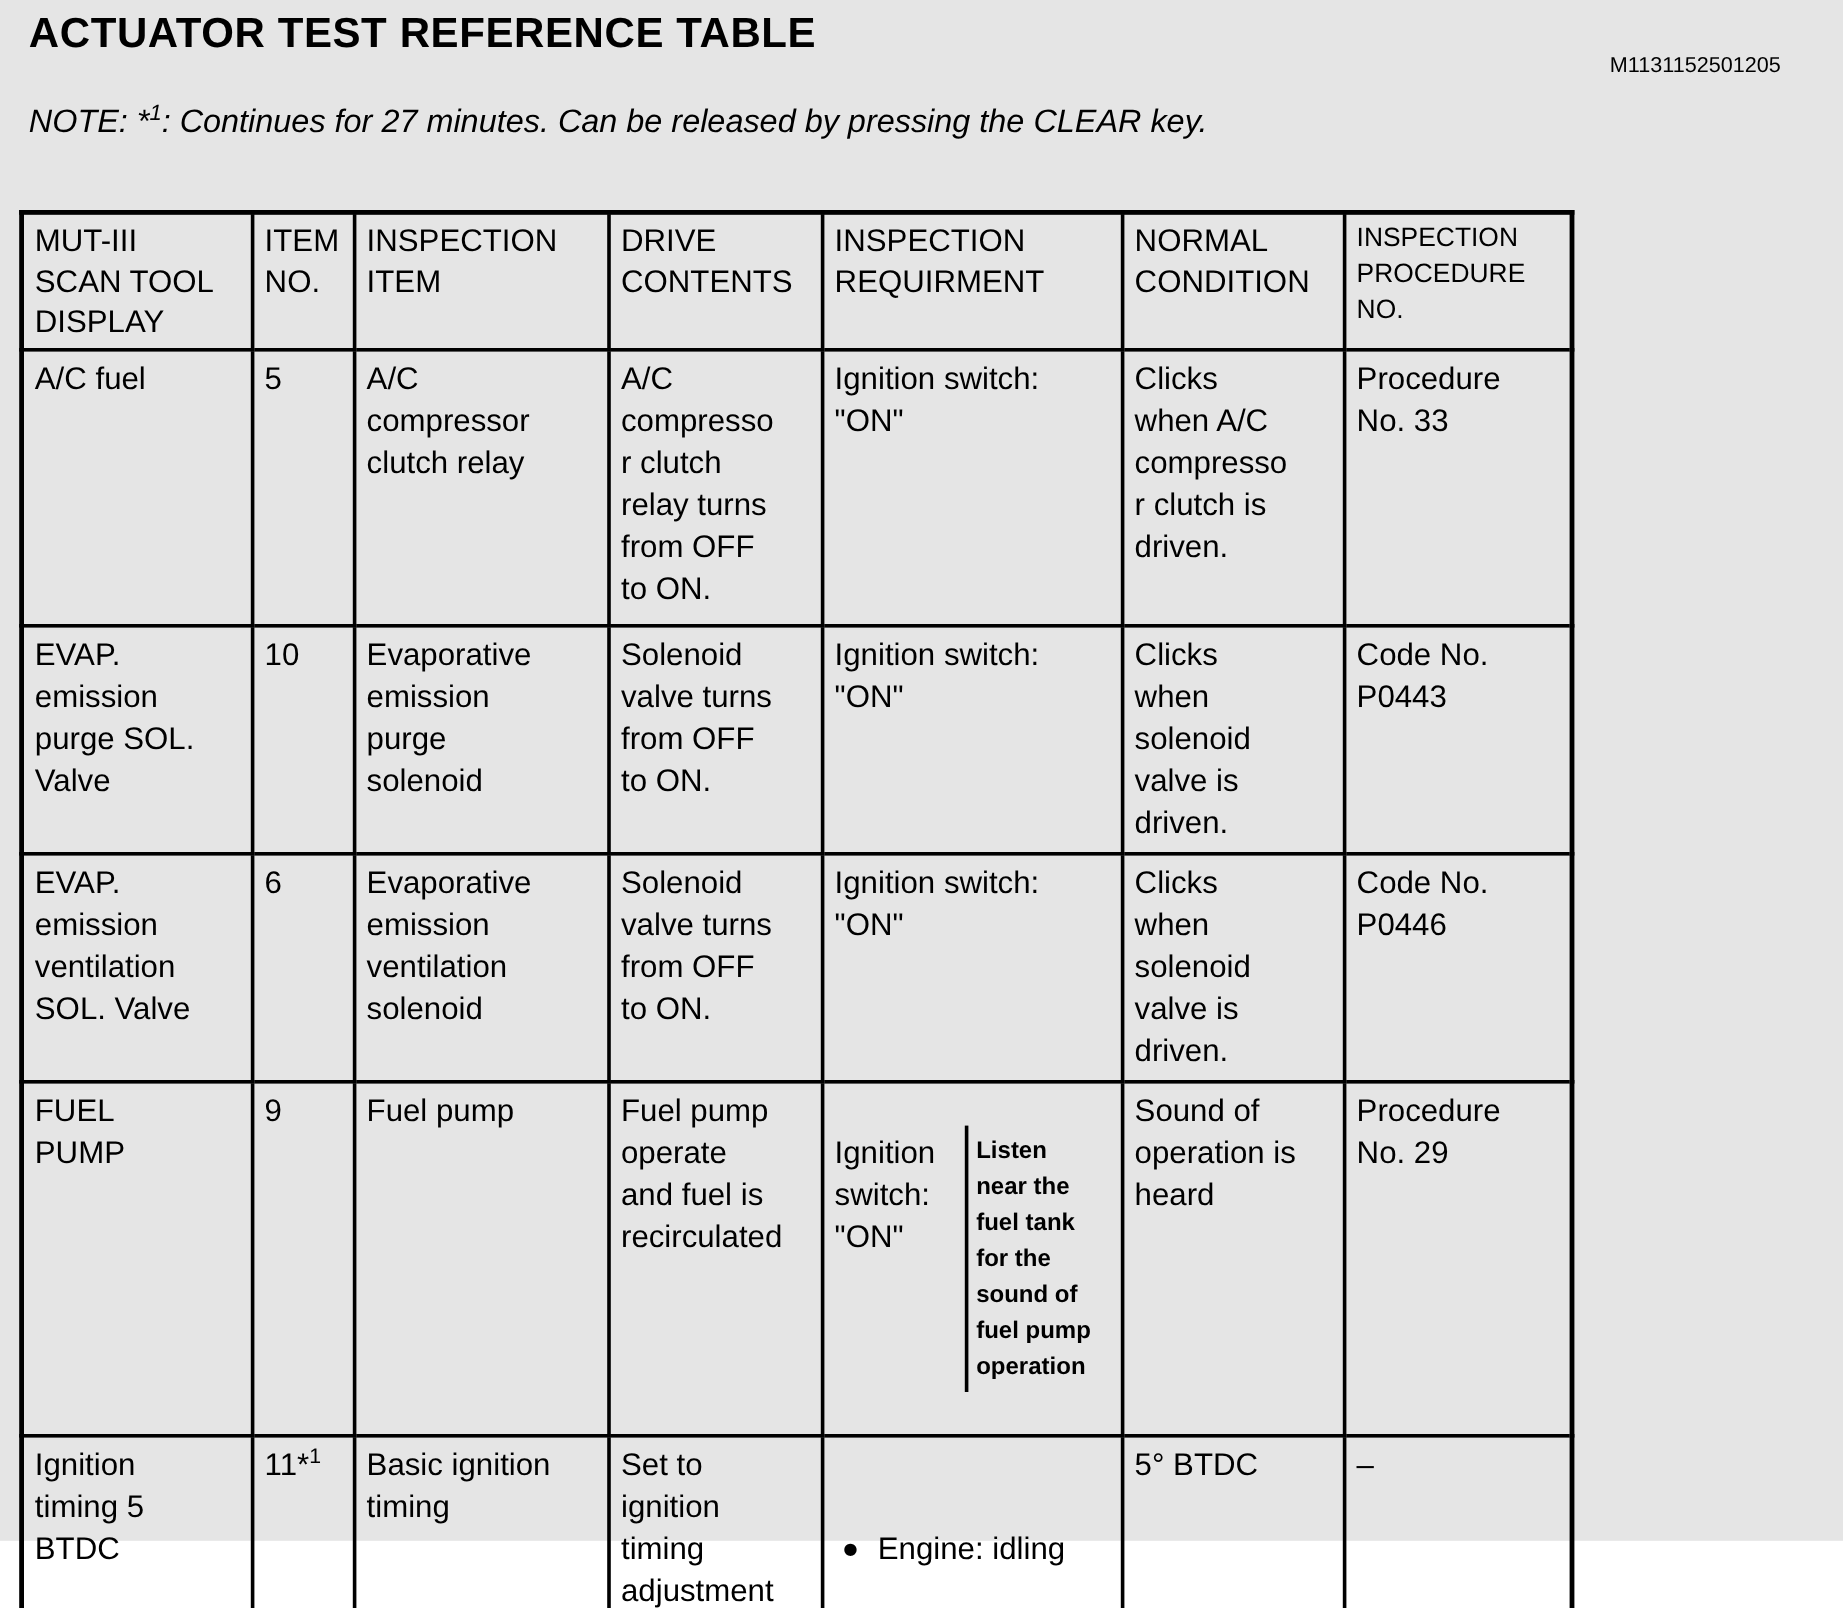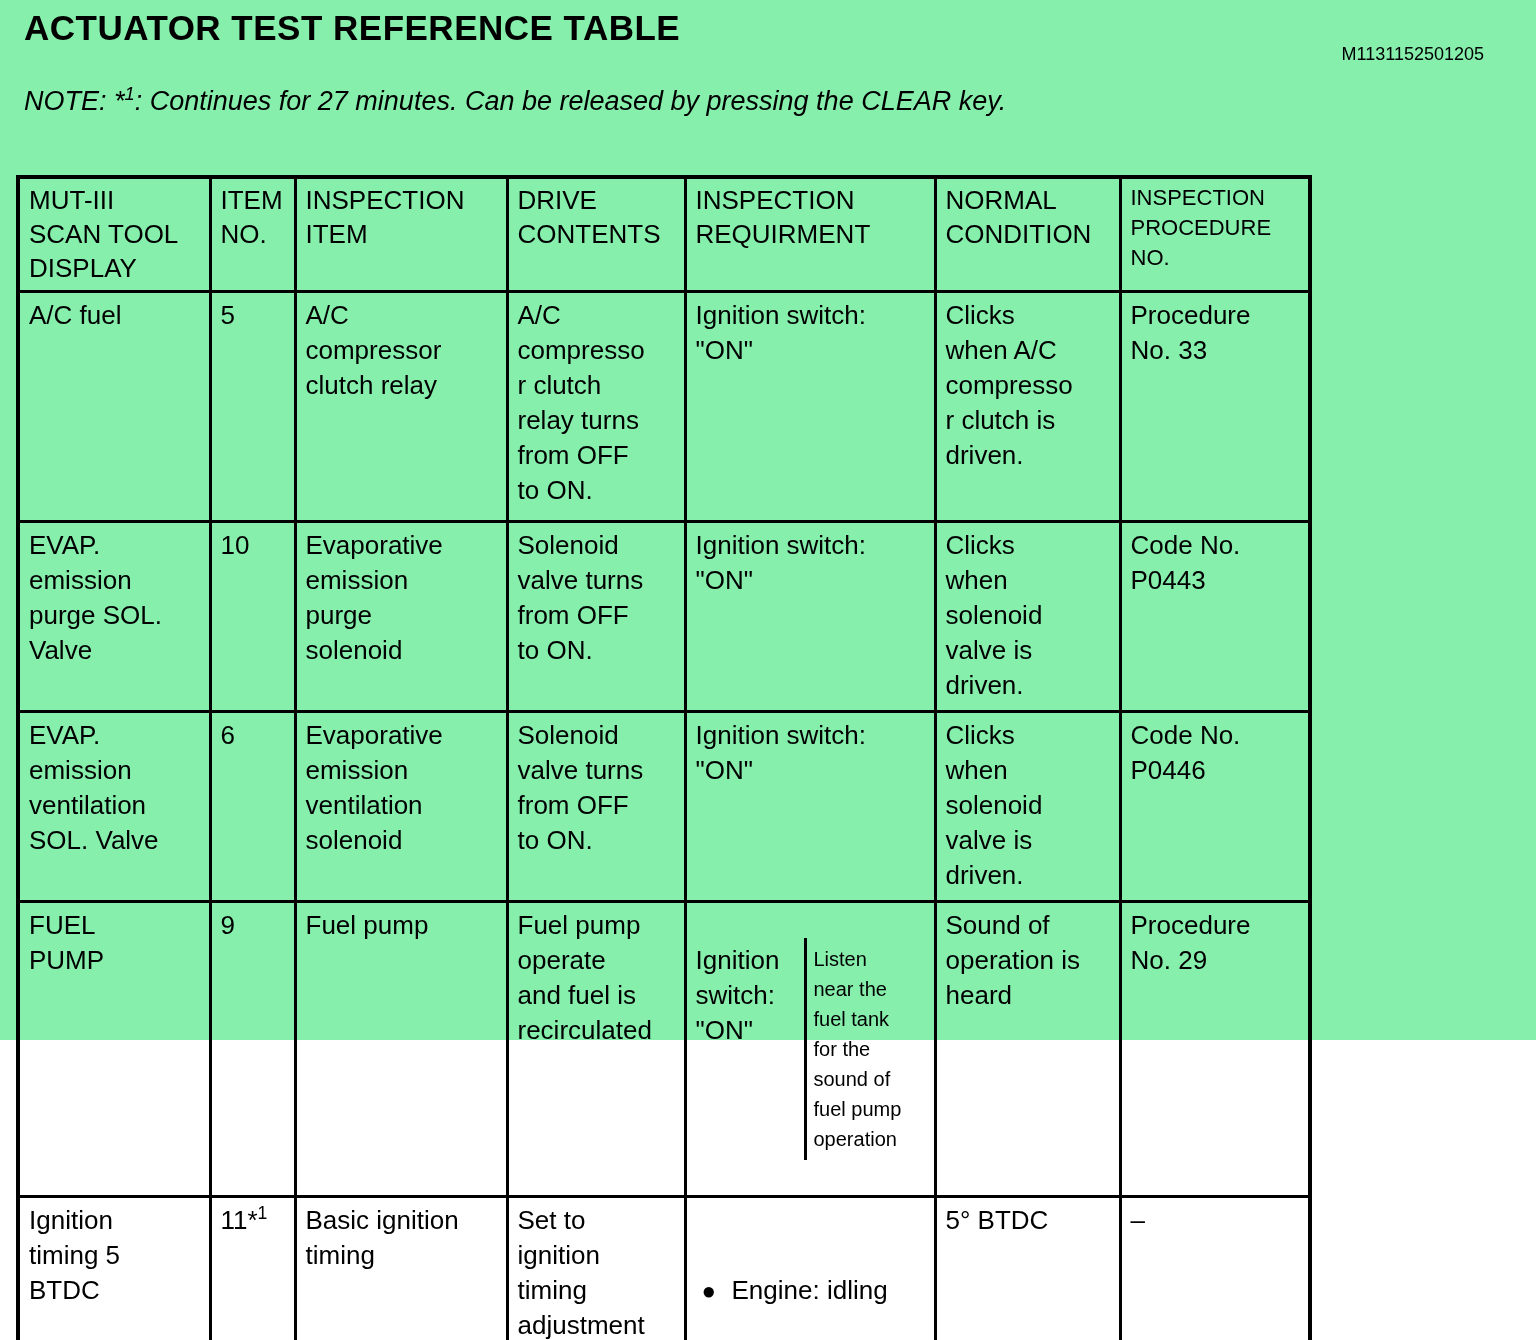--- a/index.html
+++ b/index.html
@@ -4,21 +4,21 @@
 <style>
   * { box-sizing: border-box; }
   html, body { margin: 0; padding: 0; }
   body {
     width: 1536px; height: 1340px;
     background: #ffffff; color: #000000;
     font-family: "Liberation Sans", sans-serif;
     position: relative;
     -webkit-font-smoothing: none;
   }
-  .page { position: relative; width: 1536px; height: 1040px; background:#86efac; }
+  .page { position: relative; width: 1536px; height: 1284px; background:#e5e5e5; }
 
   .title {
     position: absolute; left: 24px; top: 8px;
     font-size: 35px; font-weight: bold; letter-spacing: 0.5px;
     margin: 0; white-space: nowrap;
   }
   .doc-id {
     position: absolute; top: 44px; right: 52px;
     font-size: 18px; font-weight: normal;
   }
@@ -59,21 +59,21 @@
   .split { display: flex; min-height: 218px; }
   .split .sub-main {
     width: 120px; flex: 0 0 120px;
     border-right: 3px solid #000;
     padding: 5px 9px;
     font-size: 26px; line-height: 35px; white-space: pre-line;
   }
   .split .sub-note {
     flex: 1;
     padding: 6px 7px;
-    font-size: 20px; line-height: 30px; white-space: pre-line;
+    font-size: 20px; line-height: 30px; white-space: pre-line; font-weight: bold;
   }
 
   ul.bullets { margin: 0; padding: 0; list-style: none; }
   ul.bullets li { display: flex; }
   ul.bullets .bullet {
     flex: 0 0 36px; width: 36px; padding-left: 6px;
     font-size: 24px; line-height: 35px;
   }
   ul.bullets .bullet-text { flex: 1; white-space: pre-line; }
 </style>

